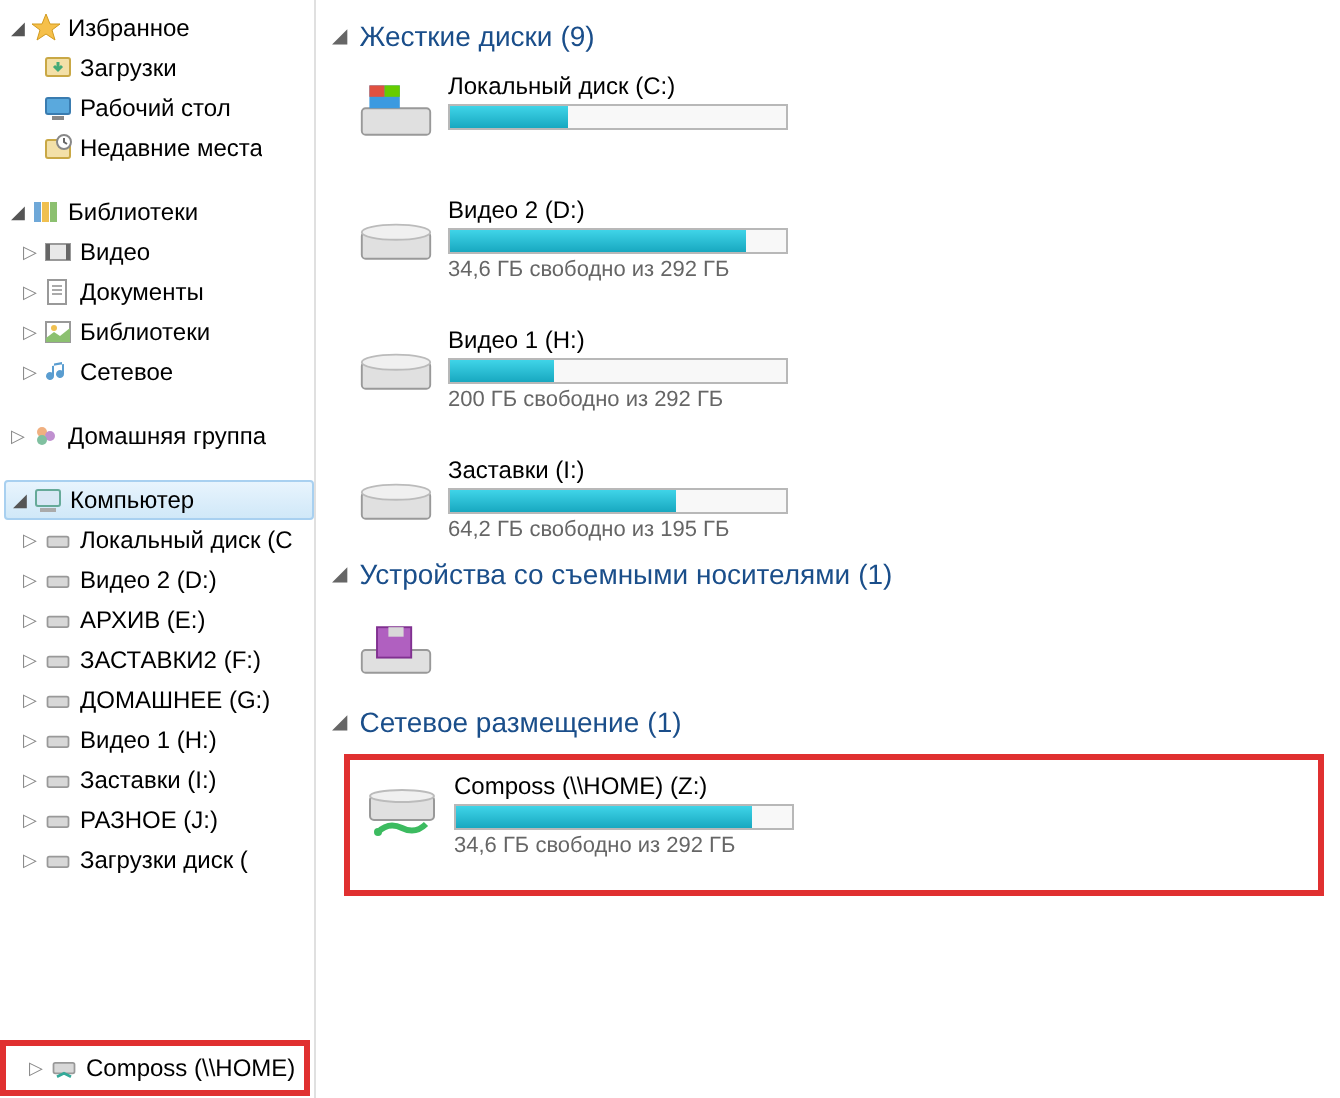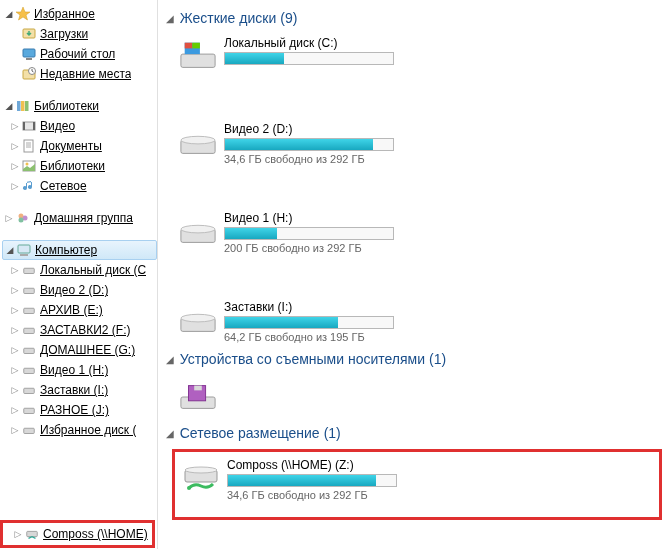--- a/index.html
+++ b/index.html
@@ -45,21 +45,20 @@
 .nav-item .ico {
   width: 16px; height: 16px;
   margin: 0 3px 0 1px;
   display: inline-flex;
   align-items: center; justify-content: center;
 }
 .nav-item .lbl {
   color: #000;
   overflow: hidden;
   text-overflow: clip;
-  text-decoration: underline;
 }
 .nav-sub .nav-item { padding-left: 8px; }
 .nav-section > .nav-item:first-child .lbl { font-weight: 400; }
 
 .main {
   flex: 1;
   padding: 4px 0 0 8px;
   overflow: hidden;
 }
 .group-header {
@@ -70,21 +69,21 @@
   font-size: 14px;
 }
 .group-header .tri {
   color: #666;
   font-size: 10px;
   margin-right: 6px;
 }
 .group-header .count { margin-left: 4px; }
 .drives-row {
   display: flex;
-  gap: 42px;
+  gap: 18px;
   flex-wrap: wrap;
   margin-left: 10px;
   margin-bottom: 6px;
 }
 .drive {
   display: flex;
   width: 240px;
   padding: 2px;
 }
 .drive .dicon {
@@ -331,21 +330,21 @@
           </span>
           <span class="lbl">РАЗНОЕ (J:)</span>
         </div>
       <div class="nav-item">
           <span class="arrow">▷</span>
           <span class="ico">
             <svg width="14" height="14" viewBox="0 0 16 16">
               <rect x="2" y="6" width="12" height="6" rx="1" fill="#d8d8d8" stroke="#999"></rect>
             </svg>
           </span>
-          <span class="lbl">Избранное диск (</span>
+          <span class="lbl">Загрузки диск (</span>
         </div>
     </div>
   </div>
 </div>
 
 <div style="position:absolute; left:0; top:520px; width:155px; border:3px solid #e03030; padding:1px 2px;">
   <div class="nav-item" style="padding-left:8px;">
     <span class="arrow">▷</span>
     <span class="ico">
         <svg width="14" height="14" viewBox="0 0 16 16">

